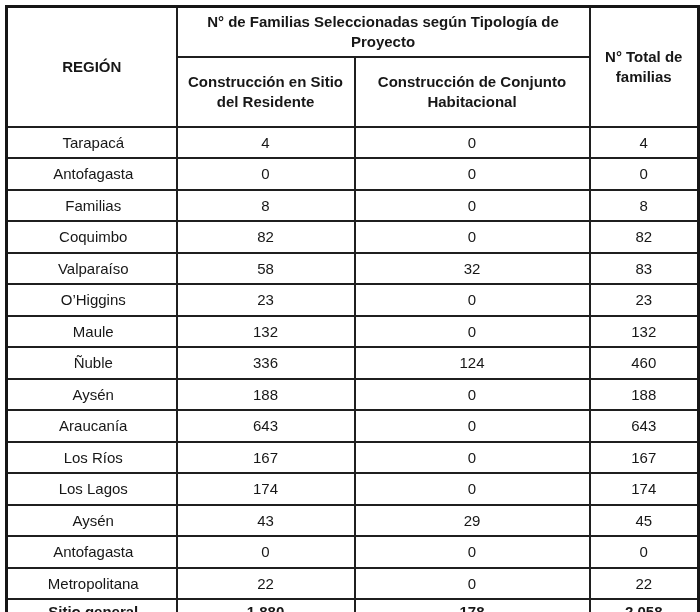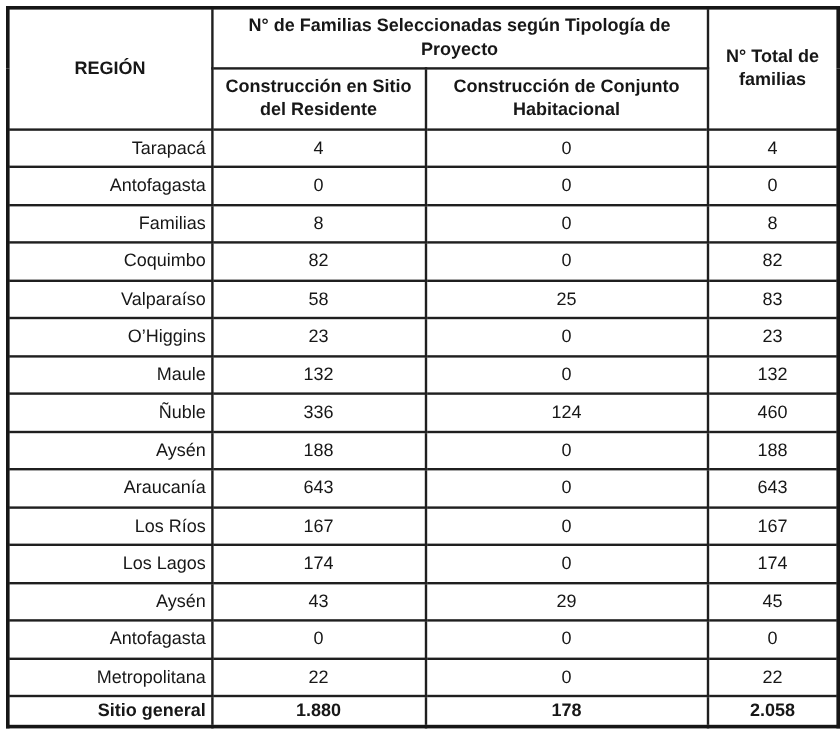--- a/index.html
+++ b/index.html
@@ -31,25 +31,25 @@
   }
   thead th {
     font-weight: bold;
     text-align: center;
     font-size: 15px;
     line-height: 1.3;
     vertical-align: middle;
     border-radius: 24px;
   }
   tr.hdr-group { height: 50px; }
-  tr.hdr-sub { height: 51px; }
+  tr.hdr-sub { height: 70px; }
   tbody tr { height: 31.5px; }
   tfoot tr { height: 25px; }
   td.region-cell {
-    text-align: right;
+    text-align: center;
     padding-left: 7px;
     font-size: 15px;
     vertical-align: middle;
   }
   td.num-cell {
     text-align: center;
     font-size: 15px;
     vertical-align: middle;
   }
   tfoot td {
@@ -104,21 +104,21 @@
   <tr>
     <td class="region-cell">Coquimbo</td>
     <td class="num-cell">82</td>
     <td class="num-cell">0</td>
     <td class="num-cell">82</td>
   </tr>
 
   <tr>
     <td class="region-cell">Valparaíso</td>
     <td class="num-cell">58</td>
-    <td class="num-cell">25</td>
+    <td class="num-cell">32</td>
     <td class="num-cell">83</td>
   </tr>
 
   <tr>
     <td class="region-cell">O’Higgins</td>
     <td class="num-cell">23</td>
     <td class="num-cell">0</td>
     <td class="num-cell">23</td>
   </tr>
 

